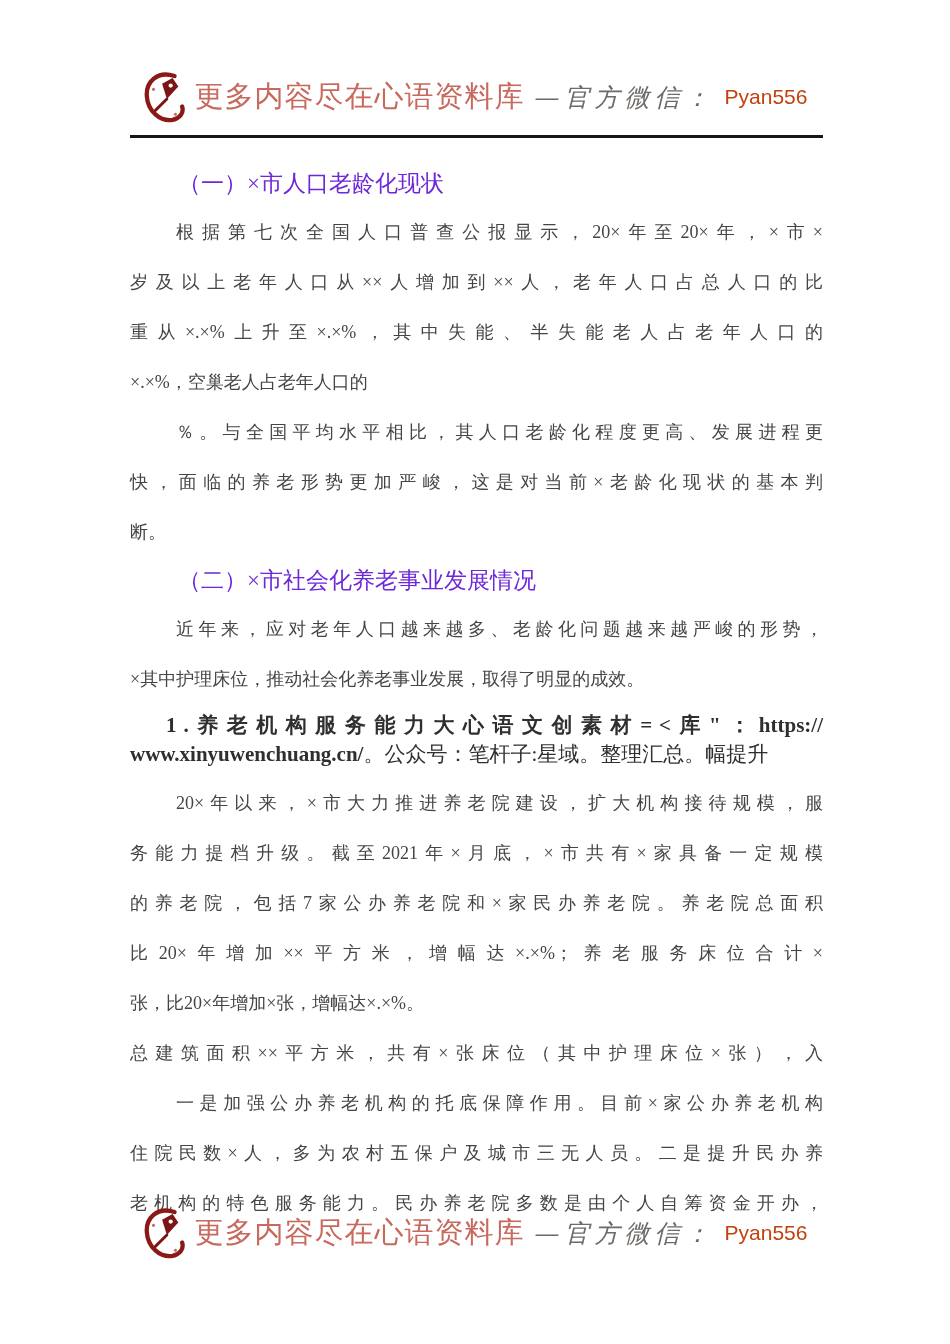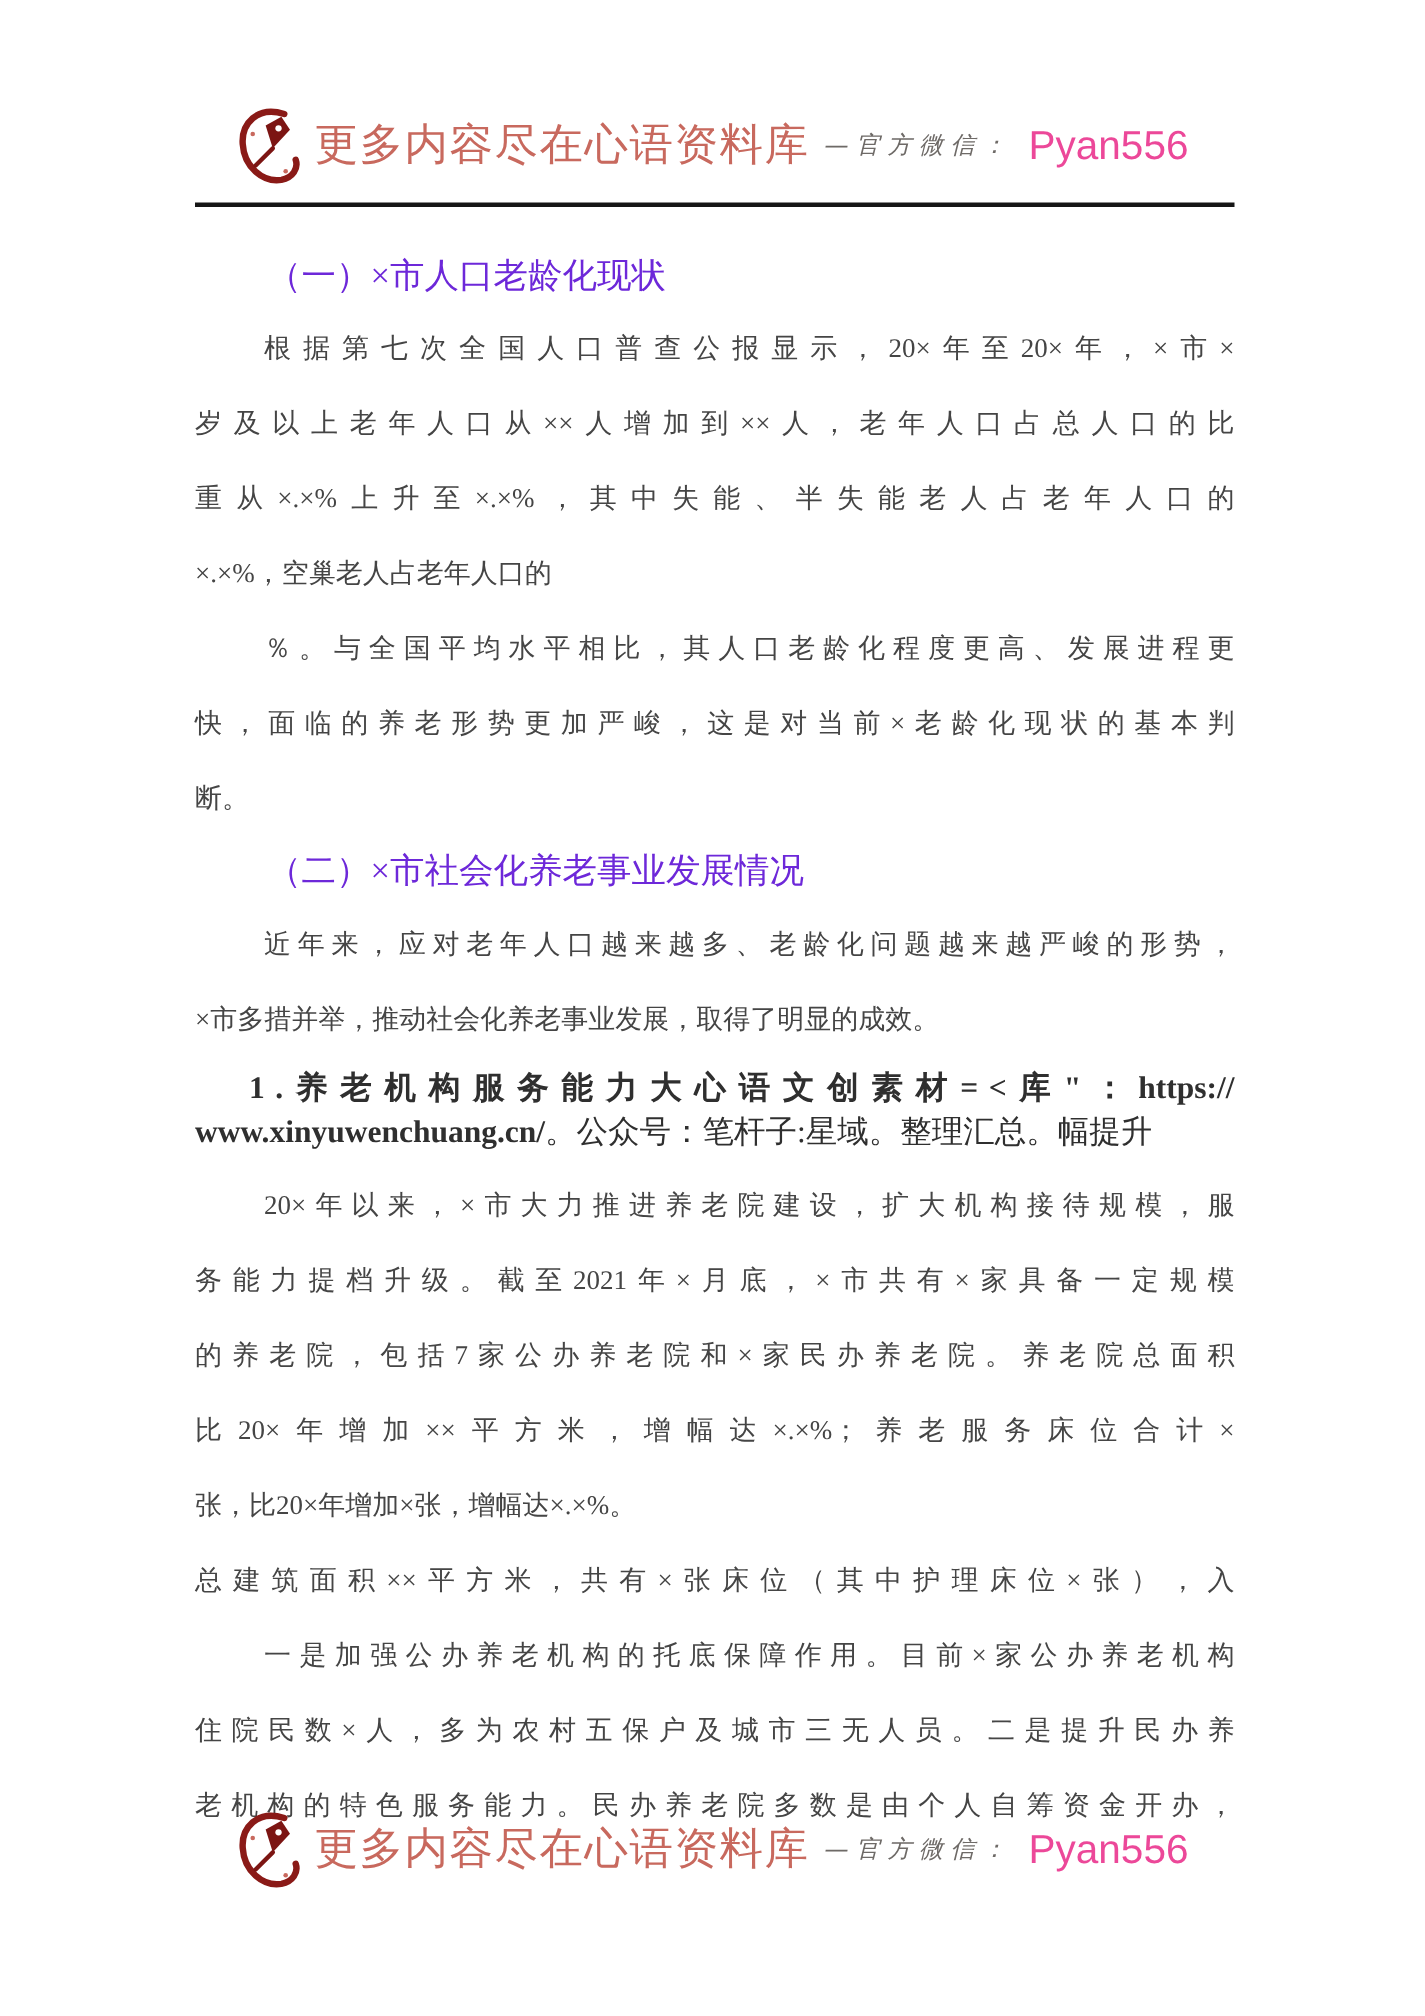--- a/index.html
+++ b/index.html
@@ -3,22 +3,22 @@
 <meta charset="utf-8">
 <style>
   html,body{margin:0;padding:0;background:#ffffff;}
   body{width:950px;height:1344px;font-family:"Liberation Serif",serif;}
   .page{position:relative;width:950px;height:1344px;background:#ffffff;overflow:hidden;}
 
   
   .wm{display:flex;align-items:center;justify-content:center;gap:10px;}
   .logo{width:42px;height:54px;flex:0 0 auto;}
   .wm-main{font-size:29px;color:#c8695e;letter-spacing:1px;}
-  .wm-script{font-size:16px;color:#6e6a67;font-style:italic;letter-spacing:5px;font-family:"DejaVu Serif",serif;}
-  .wm-id{font-size:27px;color:#ec4899;font-family:"Liberation Sans",sans-serif;}
+  .wm-script{font-size:25px;color:#6e6a67;font-style:italic;letter-spacing:5px;font-family:"DejaVu Serif",serif;}
+  .wm-id{font-size:21px;color:#c2410c;font-family:"Liberation Sans",sans-serif;}
   .header{padding-top:70px;}
   .hr-line{margin:11px 127px 0 130px;border-top:3px solid #161616;height:0;}
   .footer{position:absolute;left:0;right:0;top:1206px;}
 
   
   .doc{margin:22px 127px 0 130px;color:#454545;}
   .h{color:#6d28d9;font-size:23px;line-height:47px;text-indent:48px;margin:0;}
   .bl{font-size:18px;line-height:50px;}
   .ind{text-indent:46px;}
   .jl{text-align:justify;text-align-last:justify;text-justify:inter-character;}
@@ -60,21 +60,21 @@
         <div class="bl">×.×%，空巢老人占老年人口的</div>
       </div>
       <div class="para">
         <div class="bl ind jl">％。与全国平均水平相比，其人口老龄化程度更高、发展进程更</div>
         <div class="bl jl">快，面临的养老形势更加严峻，这是对当前×老龄化现状的基本判</div>
         <div class="bl">断。</div>
       </div>
       <div class="h">（二）×市社会化养老事业发展情况</div>
       <div class="para">
         <div class="bl ind jl">近年来，应对老年人口越来越多、老龄化问题越来越严峻的形势，</div>
-        <div class="bl">×市多措并举，推动社会化养老事业发展，取得了明显的成效。</div>
+        <div class="bl">×其中护理床位，推动社会化养老事业发展，取得了明显的成效。</div>
       </div>
       <div class="adp">
         <div class="ad-line ind jl"><span class="adb">1.养老机构服务能力大心语文创素材=&lt;库"：</span><span class="adu">https://</span></div>
         <div class="ad-line"><span class="adu">www.xinyuwenchuang.cn/</span><span class="adc">。公众号：笔杆子:星域。整理汇总。幅提升</span></div>
       </div>
       <div class="para">
         <div class="bl ind jl">20×年以来，×市大力推进养老院建设，扩大机构接待规模，服</div>
         <div class="bl jl">务能力提档升级。截至2021年×月底，×市共有×家具备一定规模</div>
         <div class="bl jl">的养老院，包括7家公办养老院和×家民办养老院。养老院总面积</div>
         <div class="bl jl">比20×年增加××平方米，增幅达×.×%；养老服务床位合计×</div>

